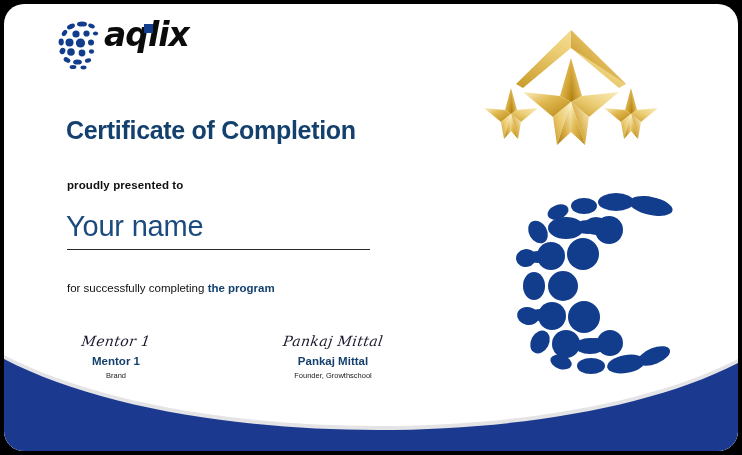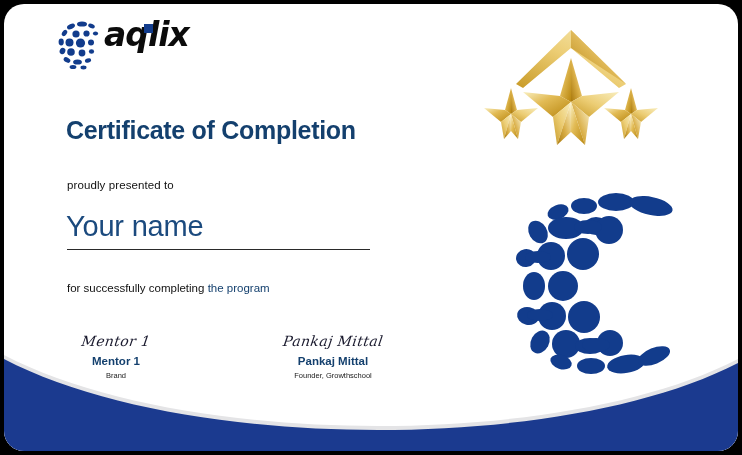--- a/index.html
+++ b/index.html
@@ -85,20 +85,21 @@
     white-space:nowrap;
     margin-top:8px;
   }
   .presented-to{
     position:absolute;
     left:63px;top:175px;
     font-family:"Liberation Sans",sans-serif;
     font-size:11.5px;
     color:#111111;
     letter-spacing:0.1px;
+    font-weight:bold;
   }
   .recipient{
     position:absolute;
     left:62px;top:206px;
     font-family:"Liberation Sans",sans-serif;
     font-size:29px;
     font-weight:normal;
     color:#1b4a7e;
     letter-spacing:-0.2px;
     white-space:nowrap;
@@ -112,21 +113,21 @@
   .completion-line{
     position:absolute;
     left:63px;top:278px;
     font-family:"Liberation Sans",sans-serif;
     font-size:11.5px;
     color:#111111;
     white-space:nowrap;
   }
   .completion-line .prog{
     color:#14406e;
-    font-weight:normal;
+    font-weight:bold;
   }
 
   
   .sig-block{
     position:absolute;
     text-align:center;
     width:150px;
   }
   .sig-left{left:37px;top:330px;}
   .sig-right{left:254px;top:330px;}

